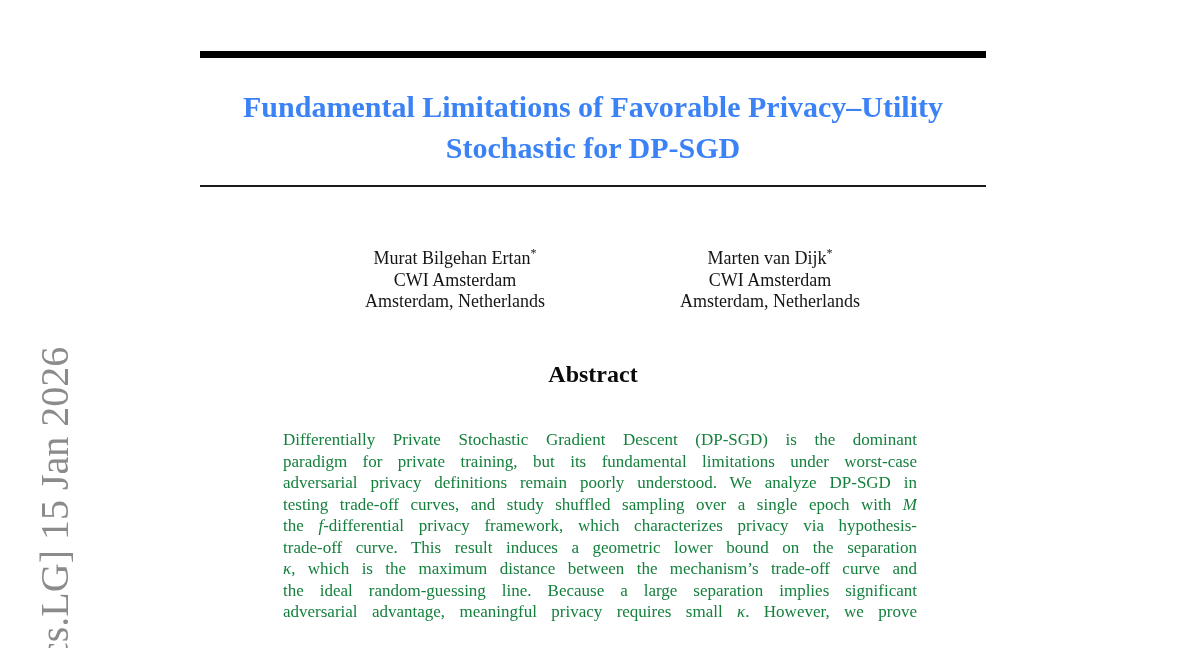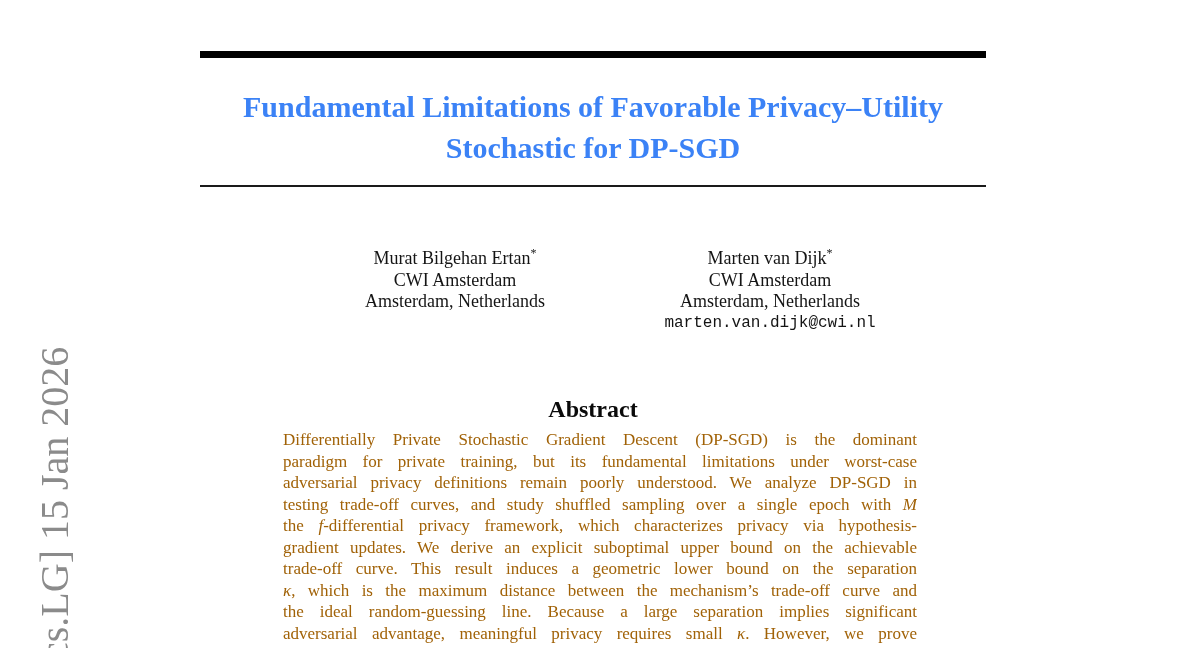--- a/index.html
+++ b/index.html
@@ -65,36 +65,36 @@
   .author-name { font-weight: normal; }
   .author-name sup { font-size: 12px; }
   .author-email {
     font-family: "Liberation Mono", monospace;
     font-size: 16px;
     letter-spacing: 0px;
   }
 
   .abstract-heading {
     position: absolute;
-    left: 200px; top: 395px;
+    left: 200px; top: 360px;
     width: 786px;
     text-align: center;
     font-weight: bold;
     font-size: 24px;
     line-height: 28px;
     color: #0a0a0a;
   }
 
   .abstract-body {
     position: absolute;
     left: 283px; top: 429px;
     width: 634px;
     font-size: 17px;
     line-height: 21.5px;
-    color: #a16207;
+    color: #15803d;
   }
   .abs-line {
     text-align: justify;
     text-align-last: justify;
     height: 21.5px;
     overflow: hidden;
   }
   .math-i {
     font-style: italic;
     font-family: "Liberation Serif", "DejaVu Serif", serif;
@@ -119,31 +119,29 @@
   <div class="author-col author-1">
     <div class="author-name"><span>Murat Bilgehan Ertan</span><sup>*</sup></div>
     <div>CWI Amsterdam</div>
     <div>Amsterdam, Netherlands</div>
   </div>
 
   <div class="author-col author-2">
     <div class="author-name"><span>Marten van Dijk</span><sup>*</sup></div>
     <div>CWI Amsterdam</div>
     <div>Amsterdam, Netherlands</div>
-    <div class="author-email">marten.van.dijk@cwi.nl</div>
   </div>
 
   <div class="abstract-heading">Abstract</div>
 
   <div class="abstract-body">
       <div class="abs-line"><span>Differentially Private Stochastic Gradient Descent (DP-SGD) is the dominant</span></div>
       <div class="abs-line"><span>paradigm for private training, but its fundamental limitations under worst-case</span></div>
       <div class="abs-line"><span>adversarial privacy definitions remain poorly understood. We analyze DP-SGD in</span></div>
       <div class="abs-line"><span>testing trade-off curves, and study shuffled sampling over a single epoch with </span><span class="math-i">M</span></div>
       <div class="abs-line"><span>the </span><span class="math-i">f</span><span>-differential privacy framework, which characterizes privacy via hypothesis-</span></div>
-      <div class="abs-line"><span>gradient updates. We derive an explicit suboptimal upper bound on the achievable</span></div>
       <div class="abs-line"><span>trade-off curve. This result induces a geometric lower bound on the separation</span></div>
       <div class="abs-line"><span class="math-i">κ</span><span>, which is the maximum distance between the mechanism’s trade-off curve and</span></div>
       <div class="abs-line"><span>the ideal random-guessing line. Because a large separation implies significant</span></div>
       <div class="abs-line"><span>adversarial advantage, meaningful privacy requires small </span><span class="math-i">κ</span><span>. However, we prove</span></div>
     </div>
 
 </div>
 
 </body></html>

